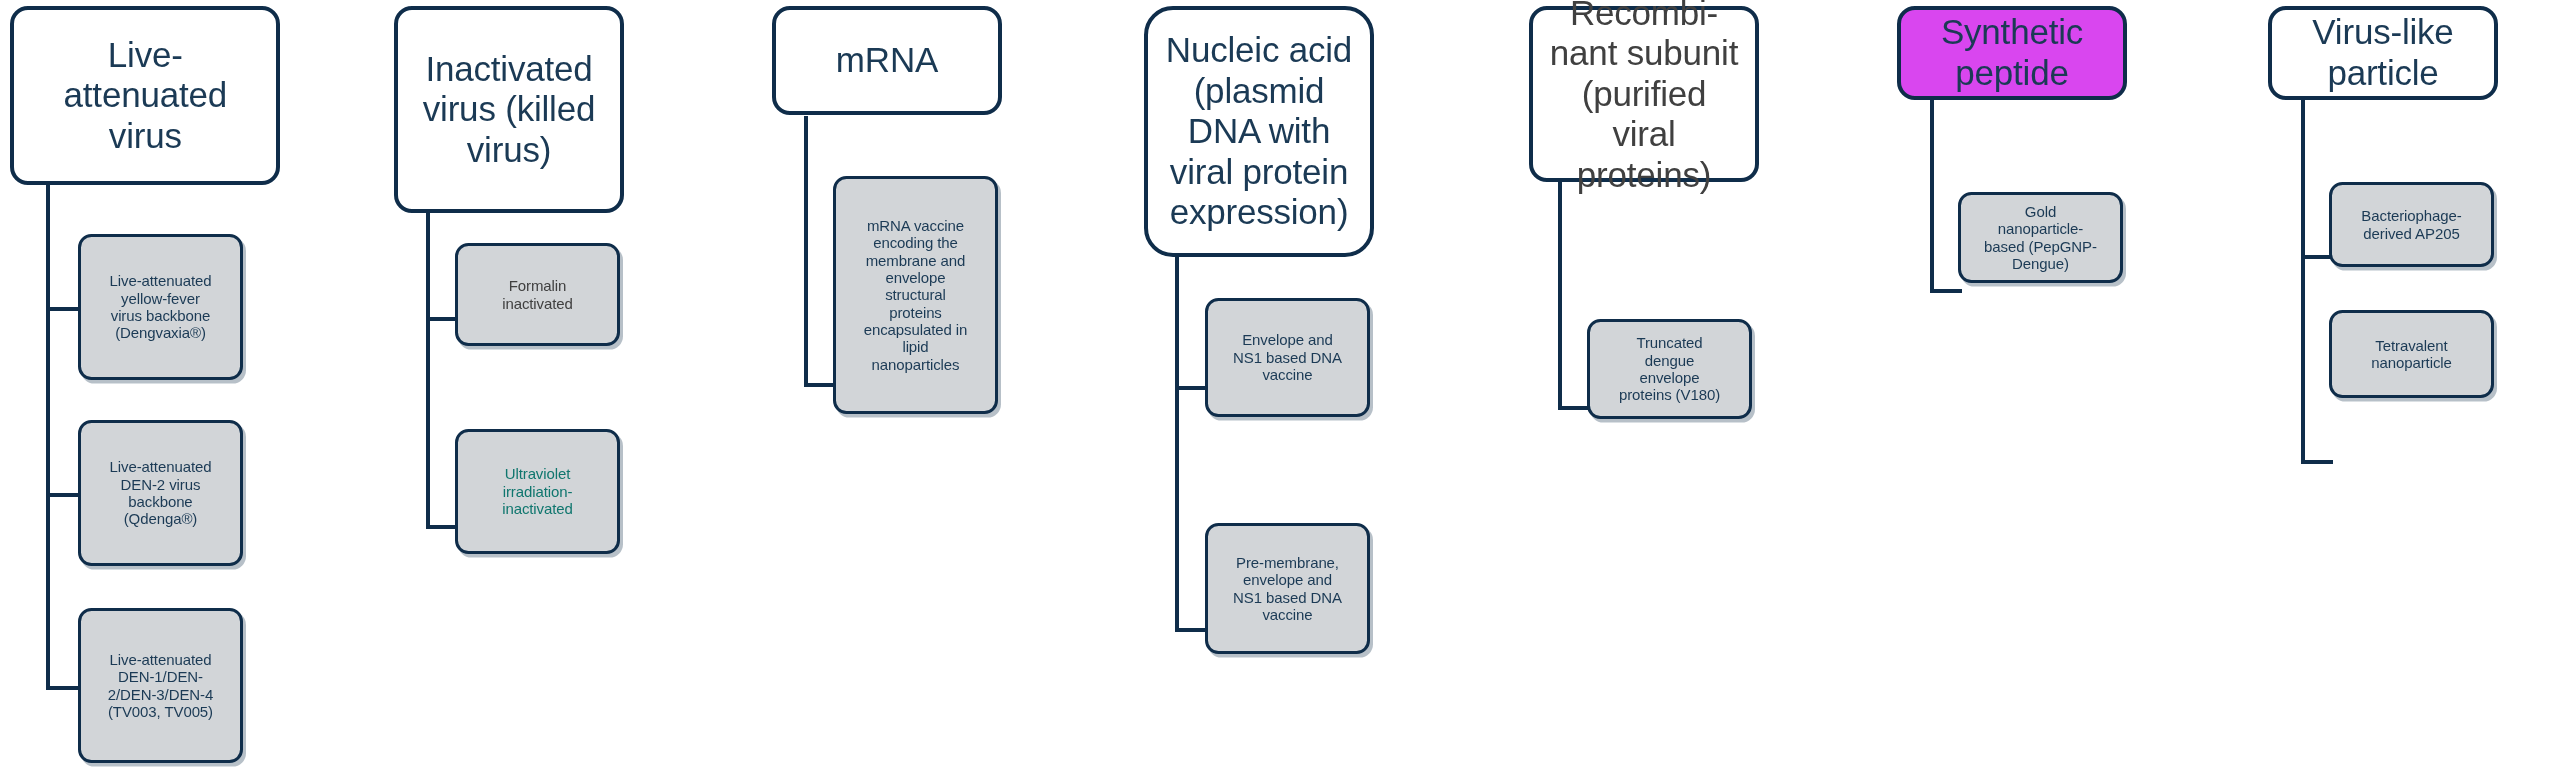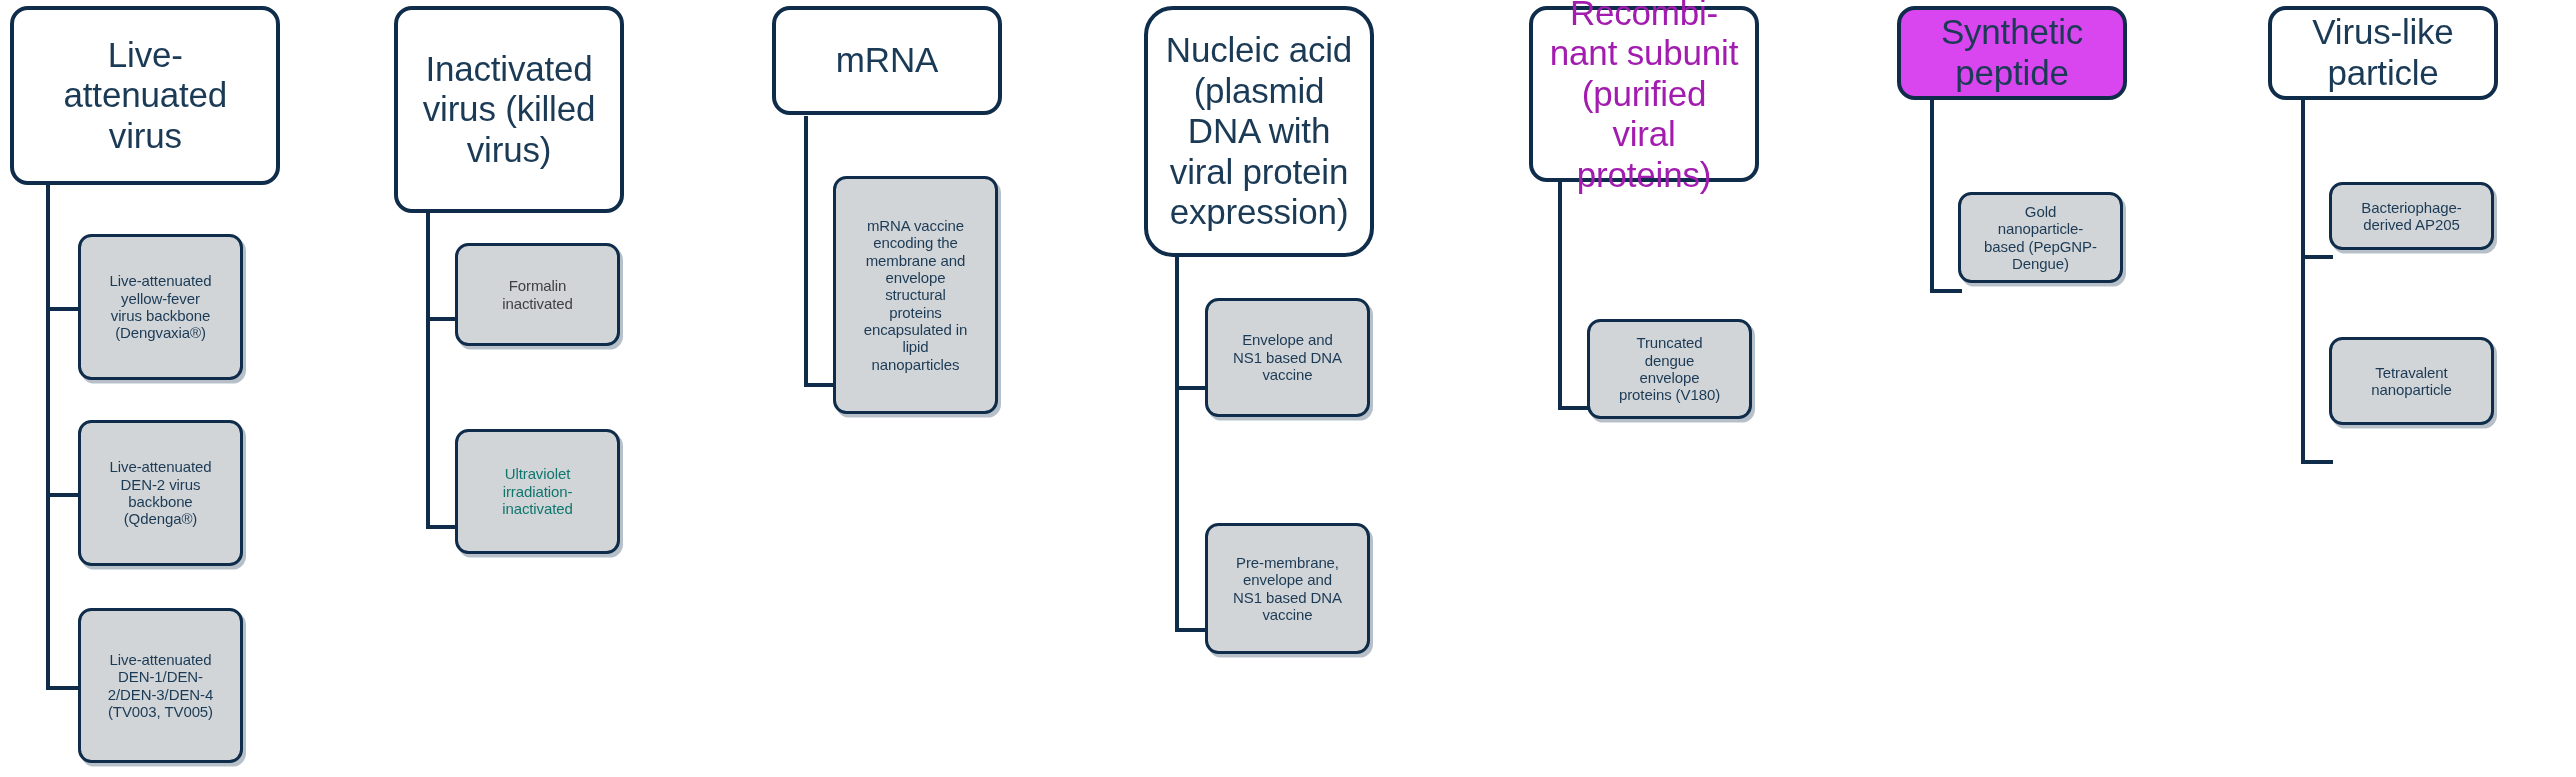--- a/index.html
+++ b/index.html
@@ -112,21 +112,21 @@
     <div class="trunk" style="left: 1175px; top: 257px; height: 375px; background: rgb(15, 45, 74);"></div>
     <div class="elbow" style="left: 1175px; top: 386px; width: 34px; background: rgb(15, 45, 74);"></div>
     <div class="node leaf" style="left: 1205px; top: 298px; width: 165px; height: 119px; border-color: rgb(15, 45, 74); background: rgb(210, 213, 216); color: rgb(27, 58, 85);">Envelope and
 NS1 based DNA
 vaccine</div>
     <div class="elbow" style="left: 1175px; top: 628px; width: 34px; background: rgb(15, 45, 74);"></div>
     <div class="node leaf" style="left: 1205px; top: 523px; width: 165px; height: 131px; border-color: rgb(15, 45, 74); background: rgb(210, 213, 216); color: rgb(27, 58, 85);">Pre-membrane,
 envelope and
 NS1 based DNA
 vaccine</div>
-    <div class="node root" style="left: 1529px; top: 6px; width: 230px; height: 176px; border-color: rgb(15, 45, 74); background: rgb(255, 255, 255); color: #a21caf;">Recombi-
+    <div class="node root" style="left: 1529px; top: 6px; width: 230px; height: 176px; border-color: rgb(15, 45, 74); background: rgb(255, 255, 255); color: #404040;">Recombi-
 nant subunit
 (purified
 viral
 proteins)</div>
     <div class="trunk" style="left: 1558px; top: 182px; height: 227px; background: rgb(15, 45, 74);"></div>
     <div class="elbow" style="left: 1558px; top: 406px; width: 33px; background: rgb(15, 45, 74);"></div>
     <div class="node leaf" style="left: 1587px; top: 319px; width: 165px; height: 100px; border-color: rgb(15, 45, 74); background: rgb(210, 213, 216); color: rgb(27, 58, 85);">Truncated
 dengue
 envelope
 proteins (V180)</div>
@@ -135,19 +135,19 @@
     <div class="trunk" style="left: 1930px; top: 100px; height: 193px; background: rgb(15, 45, 74);"></div>
     <div class="elbow" style="left: 1930px; top: 289px; width: 32px; background: rgb(15, 45, 74);"></div>
     <div class="node root" style="left: 2268px; top: 6px; width: 230px; height: 94px; border-color: rgb(15, 45, 74); background: rgb(255, 255, 255); color: rgb(27, 58, 85);">Virus-like
 particle</div>
     <div class="node leaf" style="left: 1958px; top: 192px; width: 165px; height: 91px; border-color: rgb(15, 45, 74); background: rgb(210, 213, 216); color: rgb(27, 58, 85);">Gold
 nanoparticle-
 based (PepGNP-
 Dengue)</div>
     <div class="trunk" style="left: 2301px; top: 100px; height: 364px; background: rgb(15, 45, 74);"></div>
     <div class="elbow" style="left: 2301px; top: 255px; width: 32px; background: rgb(15, 45, 74);"></div>
-    <div class="node leaf" style="left: 2329px; top: 182px; width: 165px; height: 68px; border-color: rgb(15, 45, 74); background: rgb(210, 213, 216); color: rgb(27, 58, 85);">Bacteriophage-
+    <div class="node leaf" style="left: 2329px; top: 182px; width: 165px; height: 85px; border-color: rgb(15, 45, 74); background: rgb(210, 213, 216); color: rgb(27, 58, 85);">Bacteriophage-
 derived AP205</div>
     <div class="elbow" style="left: 2301px; top: 460px; width: 32px; background: rgb(15, 45, 74);"></div>
-    <div class="node leaf" style="left: 2329px; top: 337px; width: 165px; height: 88px; border-color: rgb(15, 45, 74); background: rgb(210, 213, 216); color: rgb(27, 58, 85);">Tetravalent
+    <div class="node leaf" style="left: 2329px; top: 310px; width: 165px; height: 88px; border-color: rgb(15, 45, 74); background: rgb(210, 213, 216); color: rgb(27, 58, 85);">Tetravalent
 nanoparticle</div>
   </div>
 
 
 </body></html>

